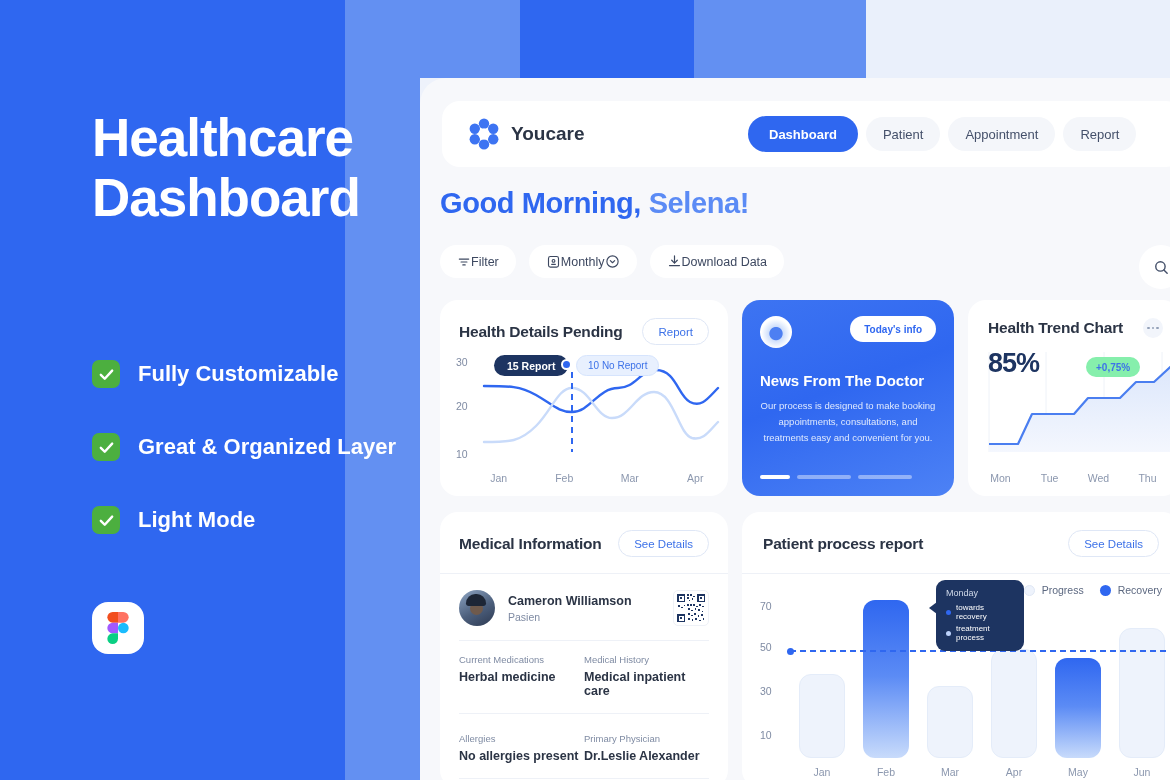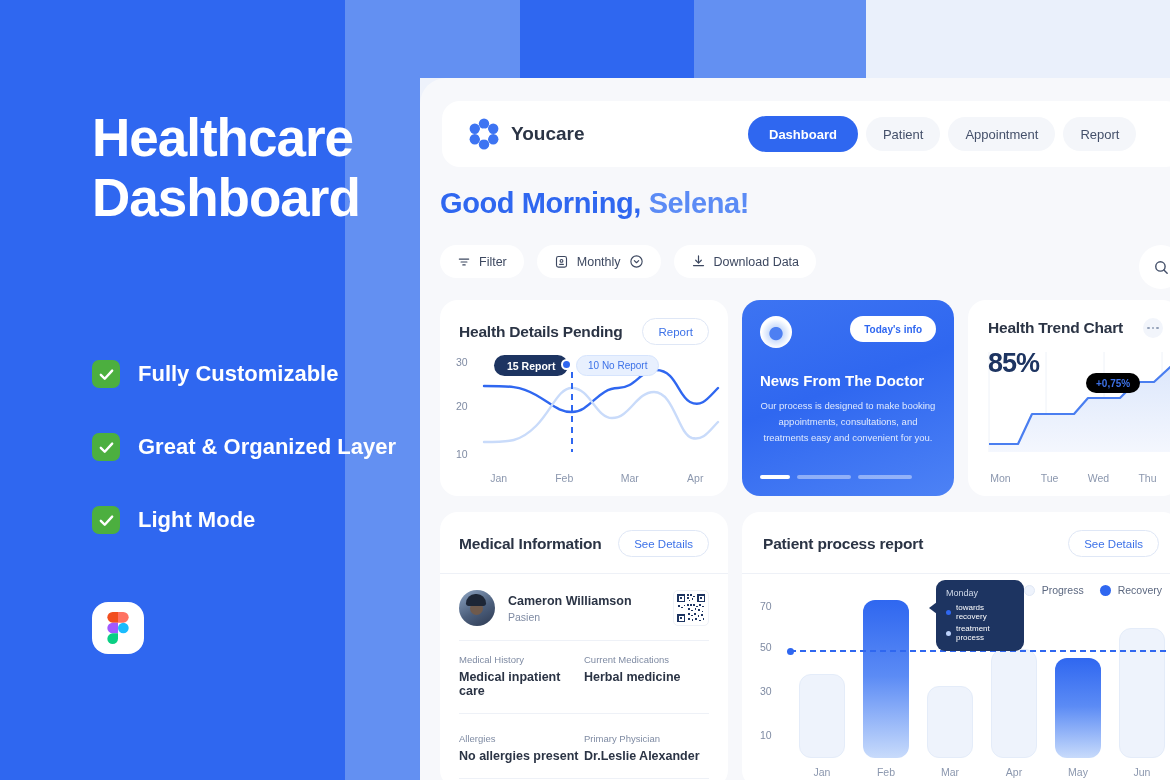--- a/index.html
+++ b/index.html
@@ -67,21 +67,21 @@
   .greeting {
     position: absolute; left: 440px; top: 187px; font-size: 29px; font-weight: 700;
     color: #2f67f0; letter-spacing: -0.4px; z-index: 4;
   }
   .greeting .name { color: #5b8bf5; }
 
   
   .filterbar { position: absolute; left: 440px; top: 245px; display: flex; gap: 13px; z-index:4; }
   .pill {
     height: 33px; background: #fff; border-radius: 17px; display: flex; align-items: center;
-    gap: 8px; padding: 0 17px; font-size: 12.5px; color: #3d4860; white-space: nowrap;
+    padding: 0 17px; font-size: 12.5px; color: #3d4860; white-space: nowrap;
   }
   .pill svg { flex: 0 0 auto; }
   .searchbtn {
     position: absolute; left: 1139px; top: 245px; width: 44px; height: 44px; border-radius: 50%;
     background: #fff; display: flex; align-items: center; justify-content: center; z-index: 4;
   }
 
   
   .card { position: absolute; background: #fff; border-radius: 18px; z-index: 3; }
   .card-title { font-size: 15.5px; font-weight: 700; color: #2b3445; letter-spacing: -0.2px;}
@@ -128,22 +128,22 @@
   .dots i { display:block; height: 4px; border-radius: 2px; background: rgba(255,255,255,.42); width: 54px; }
   .dots i.on { background: #fff; width: 30px; }
 
   
   #c-trend { left: 968px; top: 300px; width: 212px; height: 196px; overflow: hidden; }
   #c-trend .hdr { display: flex; align-items: center; justify-content: space-between; padding: 18px 17px 0 20px; }
   .dotsbtn { width: 20px; height: 20px; border-radius: 50%; background: #f2f5fb; display:flex; align-items:center; justify-content:center; gap:2px; }
   .dotsbtn i { width: 2.5px; height: 2.5px; border-radius: 50%; background: #93a0b8; display:block;}
   .big-pct { position: absolute; left: 20px; top: 48px; font-size: 27px; font-weight: 700; color: #1d3461; letter-spacing: -1px; z-index: 3;}
   .delta {
-    position: absolute; left: 118px; top: 73px; height: 20px; padding: 0 10px; border-radius: 10px;
-    background: #000000; color: #3d72e8; font-size: 10px; font-weight: 700; display: flex; align-items: center; z-index: 3;
+    position: absolute; left: 118px; top: 57px; height: 20px; padding: 0 10px; border-radius: 10px;
+    background: #86efac; color: #3d72e8; font-size: 10px; font-weight: 700; display: flex; align-items: center; z-index: 3;
   }
 
   
   #c-med { left: 440px; top: 512px; width: 288px; height: 276px; }
   #c-med .hdr { display:flex; align-items:center; justify-content: space-between; padding: 18px 19px 16px 19px; border-bottom: 1px solid #eef1f7; }
   .patient-row { display: flex; align-items: center; gap: 13px; padding: 16px 19px 14px 19px; }
   .avatar { width: 36px; height: 36px; border-radius: 50%; overflow: hidden; flex: 0 0 auto;
             background: linear-gradient(150deg,#8fa6c4,#4c5f7c 55%,#2c3850); position: relative;}
   .avatar::after { content:''; position:absolute; left:7px; top:4px; width:20px; height:12px; border-radius:10px 10px 3px 3px; background:#1d2636;}
   .avatar::before { content:''; position:absolute; left:11px; top:12px; width:13px; height:13px; border-radius:50%; background:#6f5a4c;}
@@ -442,26 +442,26 @@
               <rect x="26.5" y="25" width="1.6" height="1.6"></rect>
           </g>
         </svg>
       </div>
     </div>
 
     <div class="med-grid">
       <div class="med-sep"></div>
       <div class="med-row">
         <div class="med-cell">
+          <div class="med-label">Current Medications</div>
+          <div class="med-value">Herbal medicine</div>
+        </div>
+        <div class="med-cell">
           <div class="med-label">Medical History</div>
           <div class="med-value">Medical inpatient care</div>
-        </div>
-        <div class="med-cell">
-          <div class="med-label">Current Medications</div>
-          <div class="med-value">Herbal medicine</div>
         </div>
       </div>
       <div class="med-sep"></div>
       <div class="med-row" style="padding-top:19px;">
         <div class="med-cell">
           <div class="med-label">Allergies</div>
           <div class="med-value">No allergies present</div>
         </div>
         <div class="med-cell">
           <div class="med-label">Primary Physician</div>

